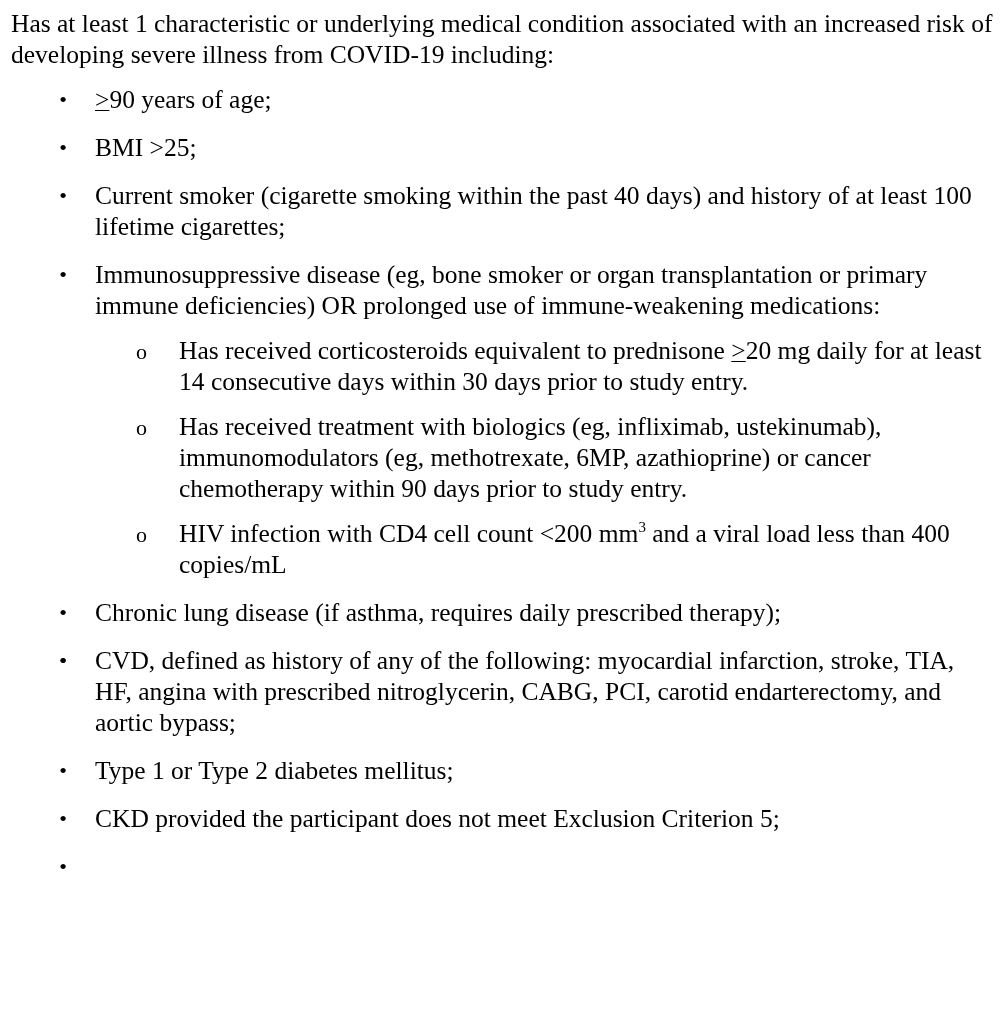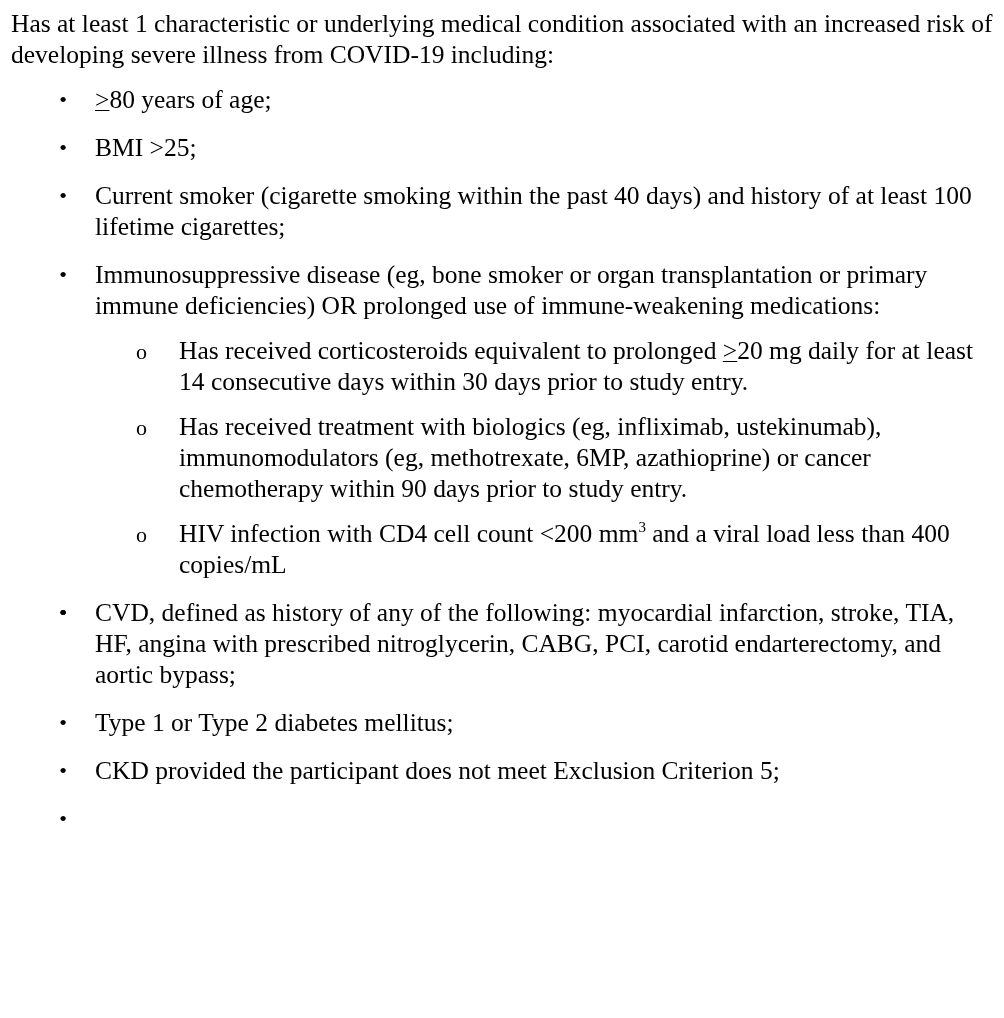--- a/index.html
+++ b/index.html
@@ -29,50 +29,51 @@
   </style>
 </head>
 <body>
 
 <div class="page">
   <p class="intro">Has at least 1 characteristic or underlying medical condition associated with an increased risk of developing severe illness from COVID-19 including:</p>
 
   <ul class="l1">
     <li>
       <span class="bullet">•</span>
-      <span class="ul-ge">&gt;</span><span>80 years of age;</span>
+      <span class="ul-ge">&gt;</span><span>90 years of age;</span>
     </li>
     <li>
       <span class="bullet">•</span>
       <span>BMI &gt;25;</span>
     </li>
     <li>
       <span class="bullet">•</span>
       <span>Current smoker (cigarette smoking within the past 40 days) and history of at least 100 lifetime cigarettes;</span>
     </li>
     <li>
       <span class="bullet">•</span>
       <span>Immunosuppressive disease (eg, bone smoker or organ transplantation or primary immune deficiencies) OR prolonged use of immune-weakening medications:</span>
       <ul class="l2">
         <li>
           <span class="bullet">o</span>
-          <span>Has received corticosteroids equivalent to prolonged </span><span class="ul-ge">&gt;</span><span>20 mg daily for at least 14 consecutive days within 30 days prior to study entry.</span>
+          <span>Has received corticosteroids equivalent to prednisone </span><span class="ul-ge">&gt;</span><span>20 mg daily for at least 14 consecutive days within 30 days prior to study entry.</span>
         </li>
         <li>
           <span class="bullet">o</span>
           <span>Has received treatment with biologics (eg, infliximab, ustekinumab), immunomodulators (eg, methotrexate, 6MP, azathioprine) or cancer chemotherapy within 90 days prior to study entry.</span>
         </li>
         <li>
           <span class="bullet">o</span>
           <span>HIV infection with CD4 cell count &lt;200 mm</span><sup>3</sup><span> and a viral load less than 400 copies/mL</span>
         </li>
       </ul>
     </li>
     <li>
       <span class="bullet">•</span>
+      <span>Chronic lung disease (if asthma, requires daily prescribed therapy);</span>
     </li>
     <li>
       <span class="bullet">•</span>
     </li>
     <li>
       <span class="bullet">•</span>
       <span>CVD, defined as history of any of the following: myocardial infarction, stroke, TIA, HF, angina with prescribed nitroglycerin, CABG, PCI, carotid endarterectomy, and aortic bypass;</span>
     </li>
     <li>
       <span class="bullet">•</span>

